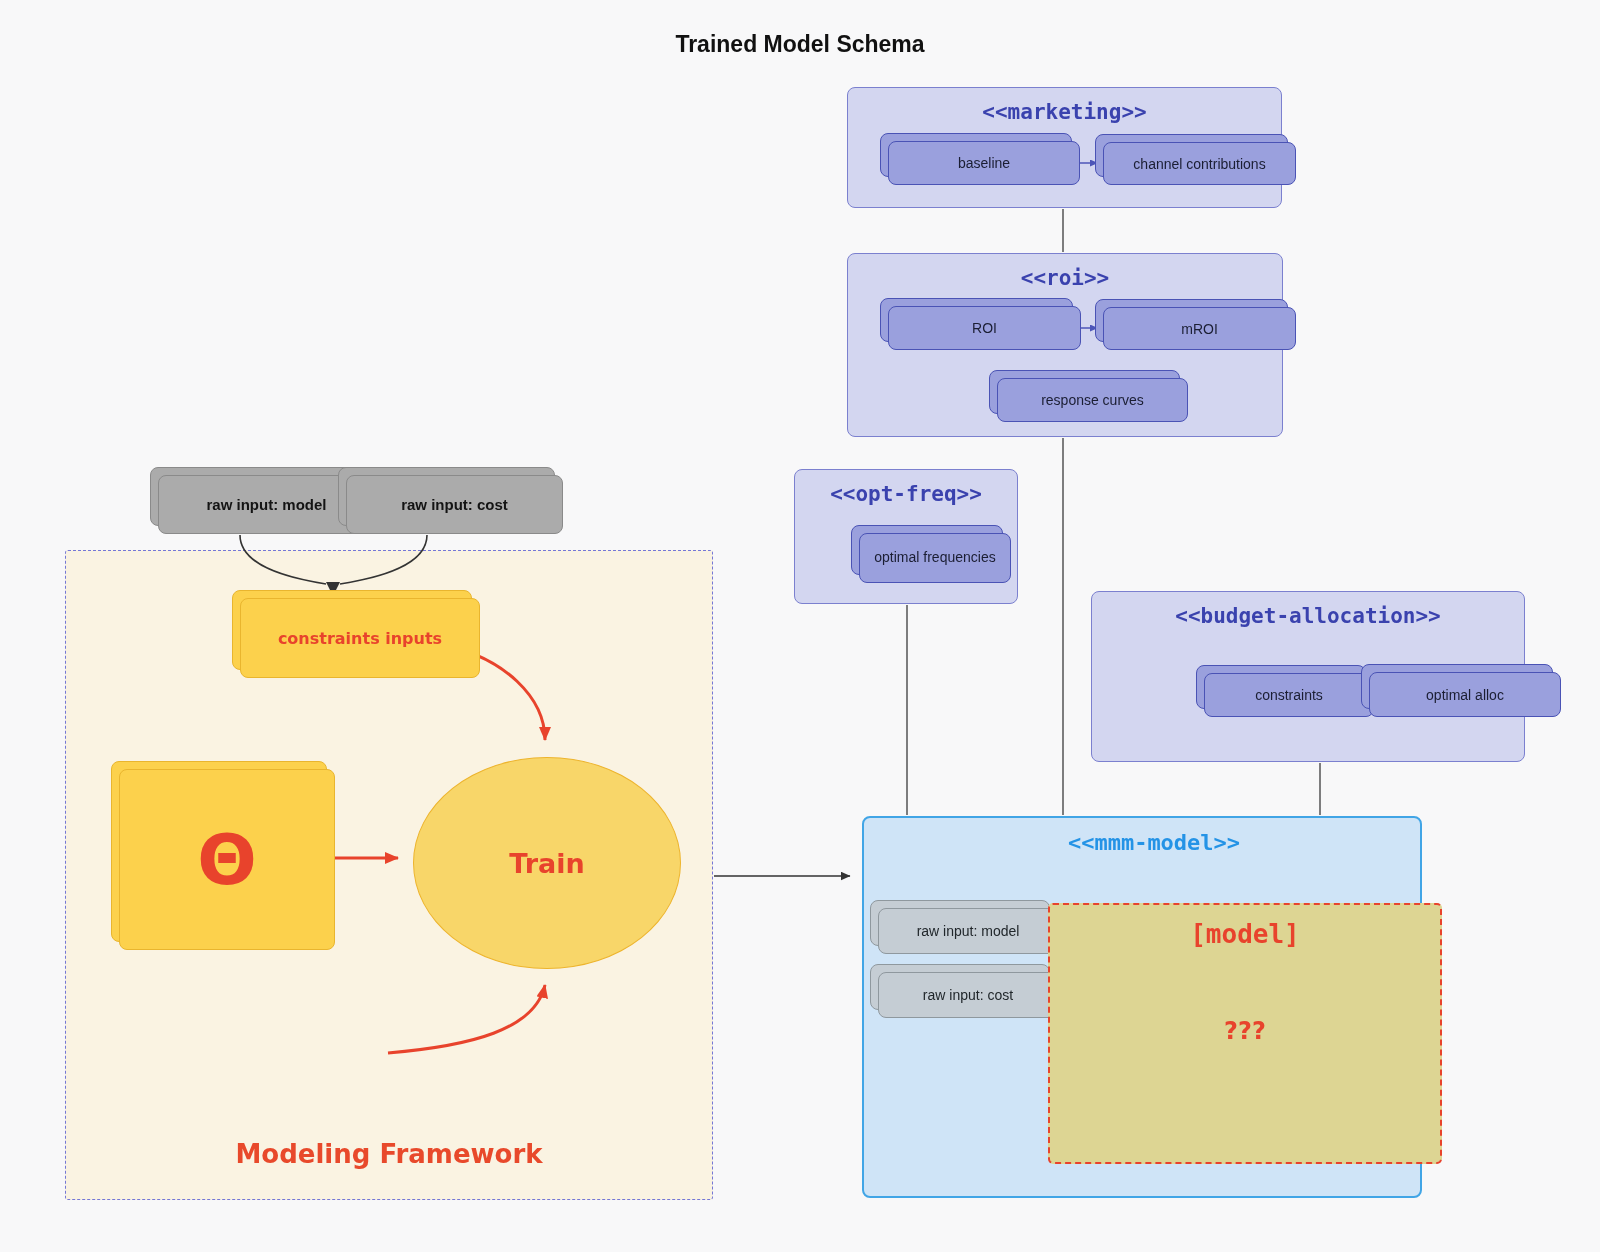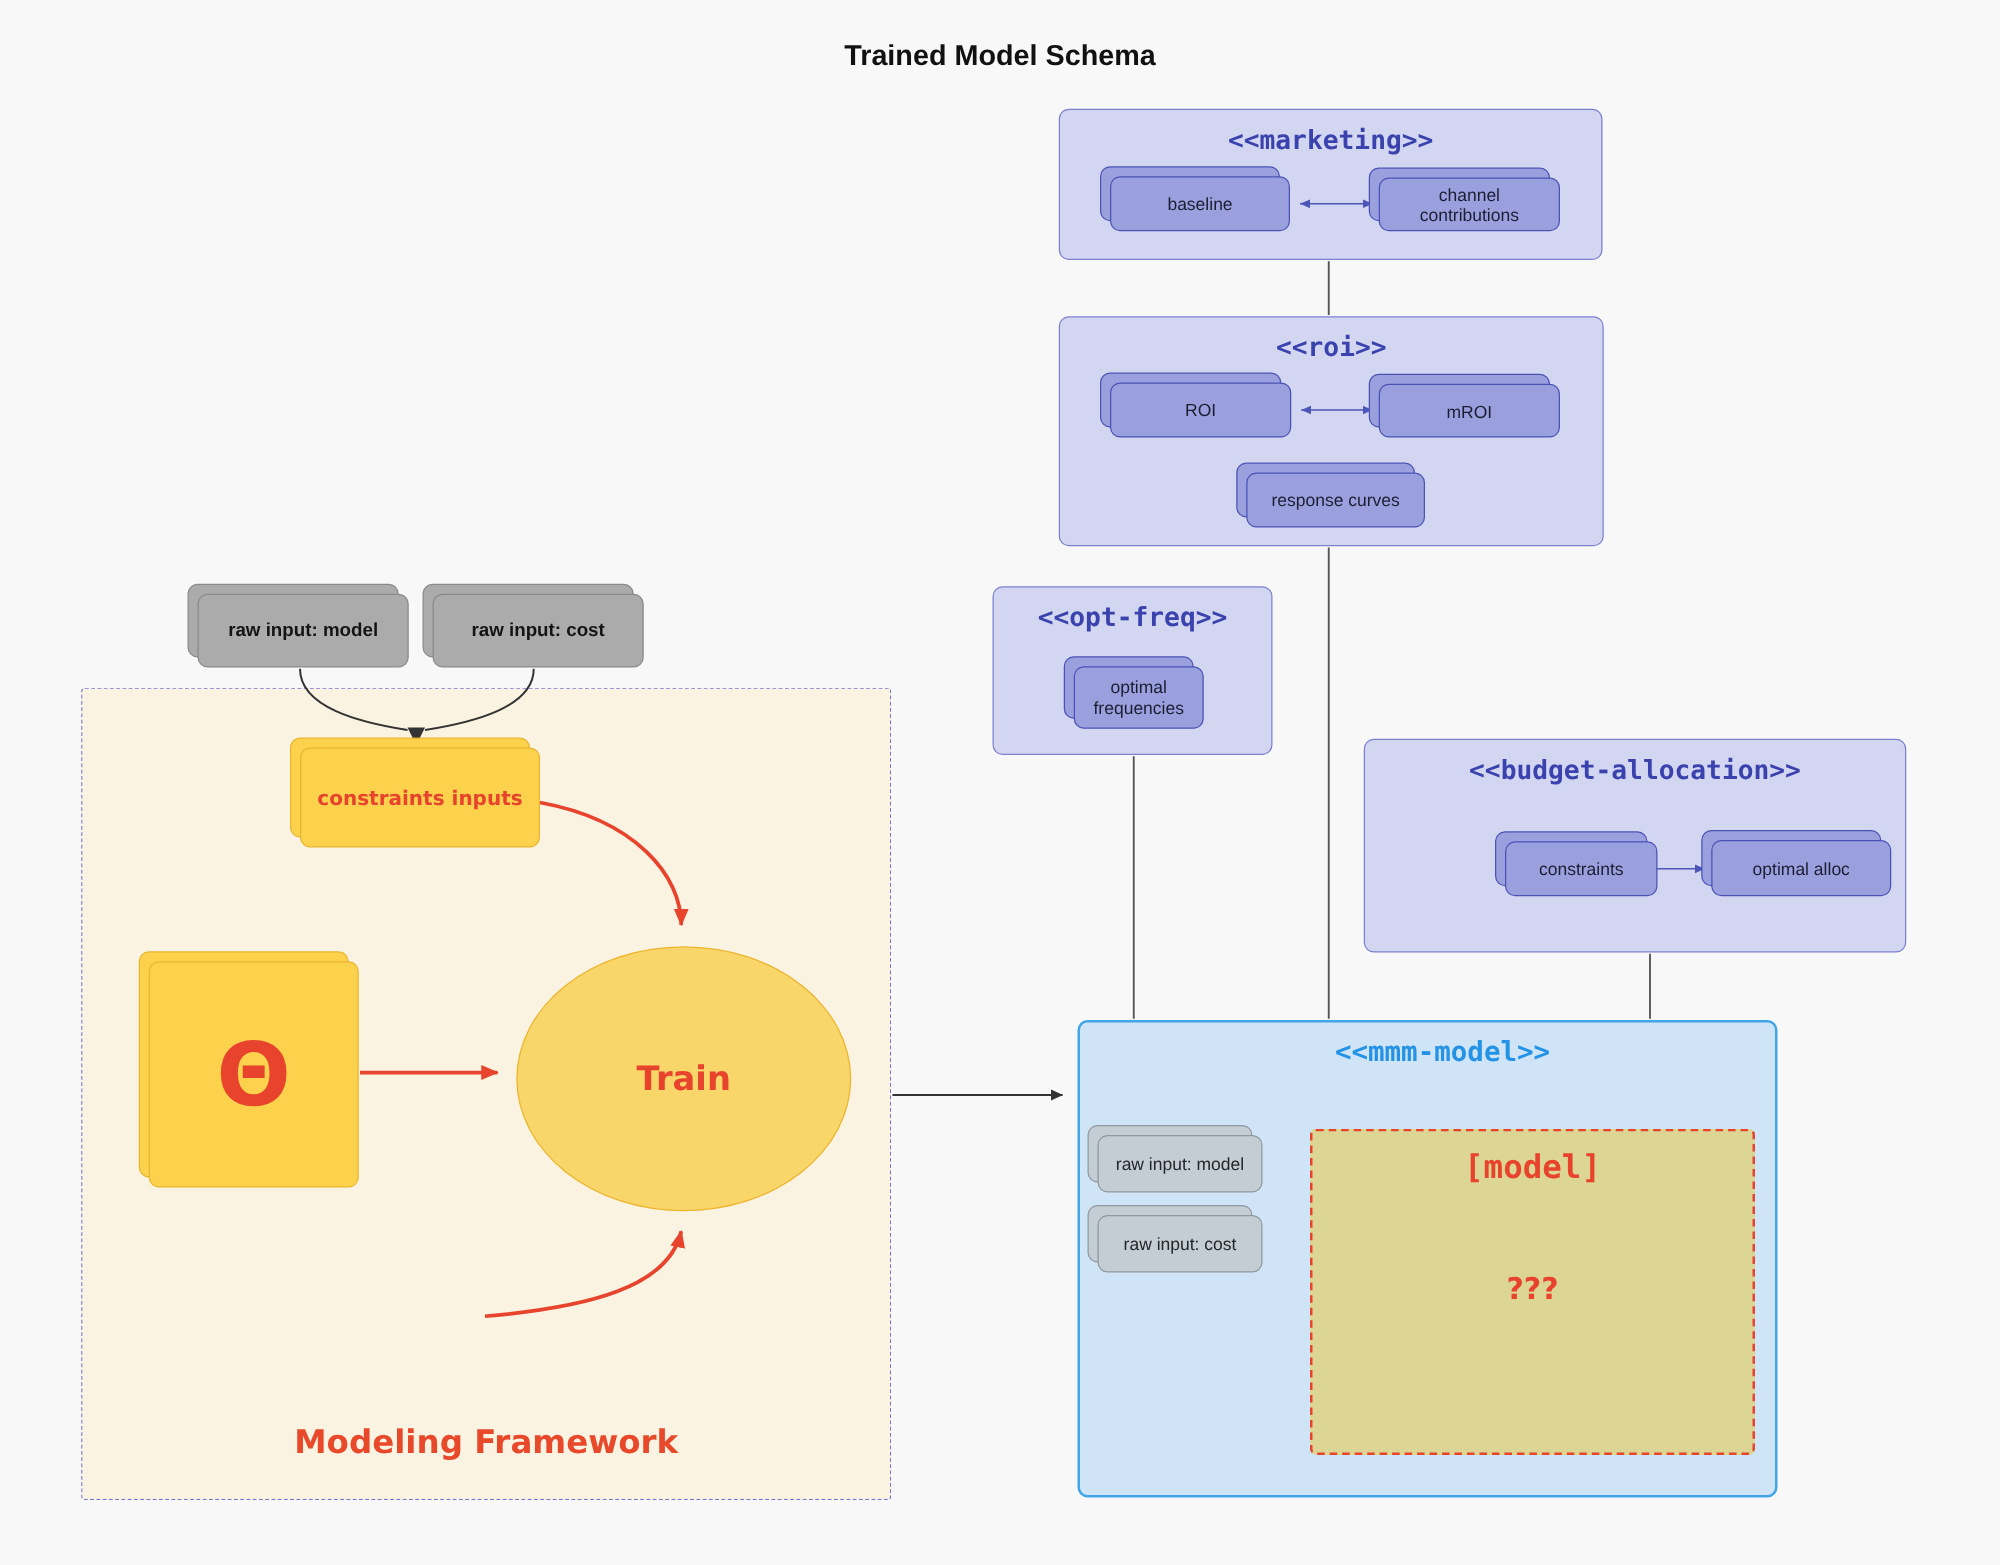--- a/index.html
+++ b/index.html
@@ -14,21 +14,21 @@
   .g-blue{background:#cfe4f7;border:2px solid #41a5e6;}
   .g-cream{background:#faf3e2;border:1.6px dashed #7477d6;border-radius:3px;}
   .ctitle{position:absolute;top:12px;left:0;right:0;text-align:center;
     font-family:"DejaVu Sans Mono",monospace;font-weight:bold;font-size:21px;color:#3a42ae;}
   .ctitle-blue{color:#2493e6;font-size:22px;margin-left:24px;}
 
   
   #overlay{position:absolute;left:0;top:0;z-index:2;pointer-events:none;}
 
   
-  .card{position:absolute;z-index:3;}
+  .card{position:absolute;z-index:3;padding-left:48px;}
   .face{position:absolute;inset:0;box-sizing:border-box;border-radius:8px;
     background:var(--fill);border:1.5px solid var(--stroke);
     display:flex;align-items:center;justify-content:center;text-align:center;padding:2px 6px;}
   .stack::before{content:"";position:absolute;top:-8px;left:-8px;width:100%;height:100%;
     box-sizing:border-box;border-radius:8px;background:var(--fill);border:1.5px solid var(--stroke);}
   .v-purple{--fill:#9aa0dd;--stroke:#4a53b5;}
   .v-gray{--fill:#ababab;--stroke:#8a8a8a;}
   .v-bluegray{--fill:#c5cdd4;--stroke:#8f989e;}
   .v-yellow{--fill:#fcd14c;--stroke:#e9b52e;}
   .v-yellowlight{--fill:#fbe096;--stroke:#f2c748;}
@@ -37,21 +37,21 @@
   .t-grayb{font-size:15px;font-weight:bold;color:#141414;}
   .t-grayr{font-size:14px;color:#21272b;}
   .t-red-bold{font-size:16px;font-weight:bold;color:#e8432c;font-family:"DejaVu Sans",sans-serif;}
   .t-theta{font-size:70px;font-weight:bold;color:#e8432c;font-family:"DejaVu Sans",sans-serif;}
   .t-hyper{font-size:19px;font-weight:bold;color:#e8432c;font-family:"DejaVu Sans Mono",monospace;}
 
   .ellipse{position:absolute;z-index:3;background:#f8d669;border:1.6px solid #edb42d;
     border-radius:50%;display:flex;align-items:center;justify-content:center;}
   .ellipse span{font-family:"DejaVu Sans",sans-serif;font-weight:bold;font-size:27px;color:#e8432c;}
 
-  .khaki{position:absolute;z-index:3;background:#ddd593;border:2.5px dashed #e8432c;border-radius:5px;}
+  .khaki{position:absolute;z-index:3;background:#ddd593;border:2.5px dashed #e8432c;border-radius:5px;padding-left:38px;}
   .model-lbl{position:absolute;top:14px;left:0;right:0;text-align:center;
     font-family:"DejaVu Sans Mono",monospace;font-weight:bold;font-size:26px;color:#e8432c;}
   .unknown-lbl{position:absolute;top:112px;left:0;right:0;text-align:center;
     font-family:"DejaVu Sans",sans-serif;font-weight:bold;font-size:24px;color:#e8432c;}
 
   .fw-label{position:absolute;top:588px;left:0;right:0;text-align:center;
     font-family:"DejaVu Sans",sans-serif;font-weight:bold;font-size:26px;color:#e8492b;}
 </style>
 </head>
 <body>

